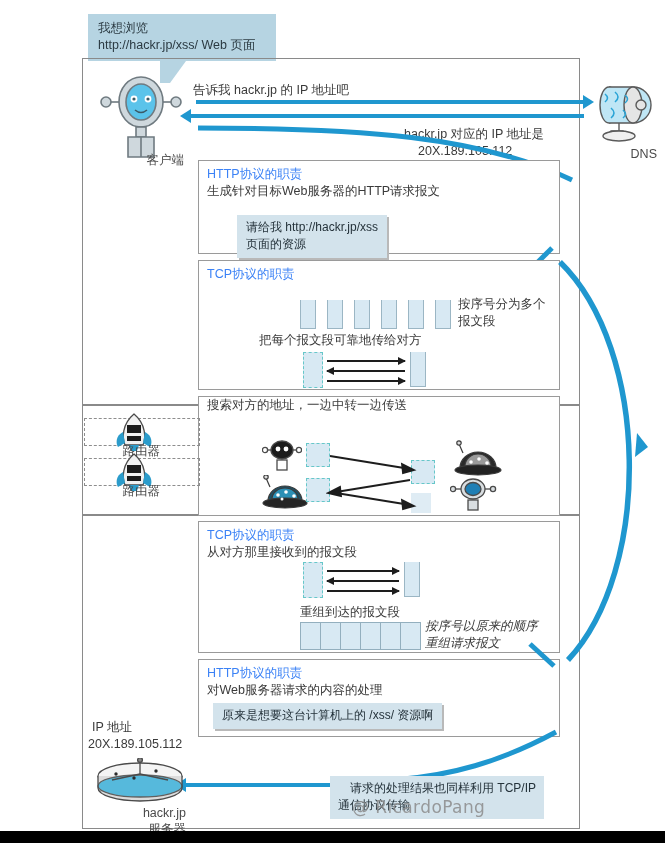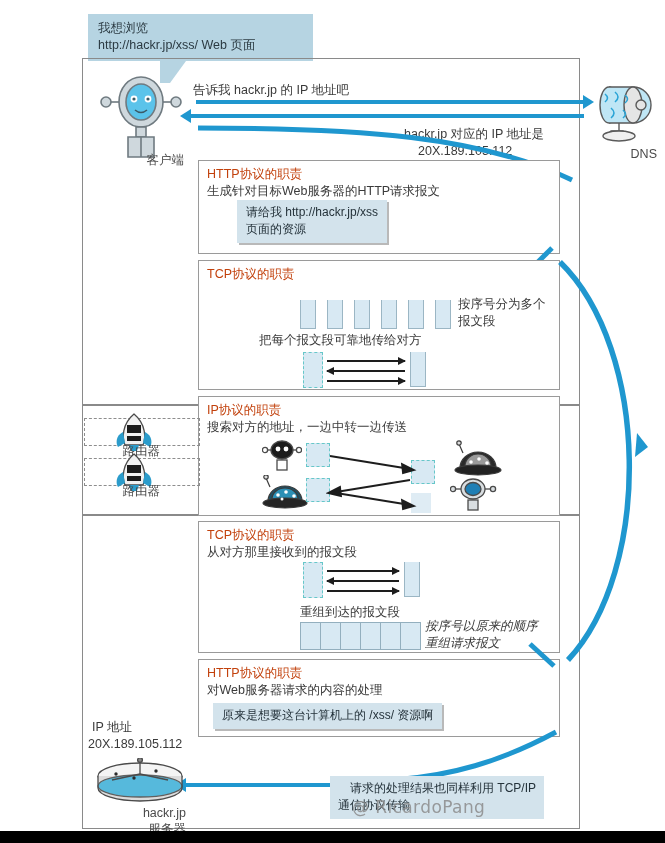--- a/index.html
+++ b/index.html
@@ -2,35 +2,35 @@
 <html><head>
 <meta charset="utf-8">
 <style>
   html,body{margin:0;padding:0;background:#ffffff;}
   body{width:665px;height:843px;position:relative;overflow:hidden;
        font-family:"Liberation Sans","DejaVu Sans",sans-serif;color:#3a3a3a;}
 
   .abs{position:absolute;}
 
   
-  #top-bubble{left:88px;top:14px;width:225px;background:#b6d4e2;color:#2b3a42;
+  #top-bubble{left:88px;top:14px;width:188px;background:#b6d4e2;color:#2b3a42;
       font-size:12.5px;line-height:17px;padding:6px 8px 7px 10px;box-sizing:border-box;}
   #top-bubble .tail{position:absolute;left:72px;bottom:-22px;width:0;height:0;
       border-left:10px solid #b6d4e2;border-right:16px solid transparent;
       border-top:22px solid #b6d4e2;}
 
   
   .stage{position:absolute;border:1.4px solid #8a8a8a;background:transparent;}
   #stage-top{left:82px;top:58px;width:496px;height:346px;}
   #stage-mid{left:82px;top:404px;width:496px;height:110px;}
   #stage-bot{left:82px;top:514px;width:496px;height:313px;}
 
   
   .panel{position:absolute;border:1.4px solid #9a9a9a;background:#ffffff;}
-  .ptitle{font-size:12.5px;line-height:17px;color:#c2410c;margin:5px 0 0 8px;}
+  .ptitle{font-size:12.5px;line-height:17px;color:#3b82f6;margin:5px 0 0 8px;}
   .psub{font-size:12.5px;line-height:17px;color:#3a3a3a;margin:0 0 0 8px;}
 
   
   .quote{display:inline-block;background:#d3e3ec;color:#24323a;font-size:12px;
       line-height:17px;padding:4px 9px 5px 9px;box-shadow:2px 2px 0 #b9b9b9;}
 
   
   .seg{position:absolute;width:14px;height:28px;background:#d8e9f3;
       border-left:1.5px solid #9bb6c4;border-right:1.5px solid #9bb6c4;
       border-bottom:1.5px solid #9bb6c4;}
@@ -134,21 +134,21 @@
 <div class="note" style="left:404px;top:126px;text-align:center;">hackr.jp 对应的 IP 地址是</div>
 <div class="note" style="left:418px;top:143px;">20X.189.105.112</div>
 
 <svg class="abs" style="left:180px;top:96px;" width="400" height="90">
   <path d="M18 32 C 180 32, 300 40, 392 84" stroke="#1f97cf" stroke-width="5" fill="none"></path>
 </svg>
 
 <div class="panel" style="left:198px;top:160px;width:360px;height:92px;">
   <div class="ptitle">HTTP协议的职责</div>
   <div class="psub">生成针对目标Web服务器的HTTP请求报文</div>
-  <div style="margin:0 0 0 18px;padding-left:20px;">
+  <div style="margin:15px 0 0 18px;padding-left:20px;">
     <span class="quote" style="white-space:pre-line;">请给我 http://hackr.jp/xss
 页面的资源</span>
   </div>
 </div>
 
 <svg class="abs" style="left:528px;top:246px;" width="40" height="26">
   <path d="M2 24 L24 2" stroke="#1f97cf" stroke-width="5" fill="none"></path>
 </svg>
 
 <div class="panel" style="left:198px;top:260px;width:360px;height:128px;">
@@ -165,21 +165,20 @@
 报文段</div>
 <div class="note" style="left:259px;top:332px;">把每个报文段可靠地传给对方</div>
 
 <div class="seg-dash" style="left:303px;top:352px;"></div>
 <div class="seg-plain" style="left:410px;top:352px;"></div>
 <div class="barrow" style="left:327px;top:360px;width:78px;"></div>
 <div class="barrow rev" style="left:327px;top:370px;width:78px;"></div>
 <div class="barrow" style="left:327px;top:380px;width:78px;"></div>
 
 <div class="panel" style="left:198px;top:396px;width:360px;height:118px;">
-  <div class="ptitle">IP协议的职责</div>
   <div class="psub">搜索对方的地址，一边中转一边传送</div>
 </div>
 
 <svg class="abs" style="left:262px;top:440px;" width="40" height="36">
   <g stroke="#4a4a4a" stroke-width="1.3" fill="#fff">
     <line x1="3" y1="10" x2="10" y2="10"></line>
       <circle cx="3" cy="10" r="2.6"></circle>
     <line x1="30" y1="10" x2="37" y2="10"></line>
       <circle cx="37" cy="10" r="2.6"></circle>
     <ellipse cx="20" cy="10" rx="11" ry="9" fill="#1c1c1c"></ellipse>

